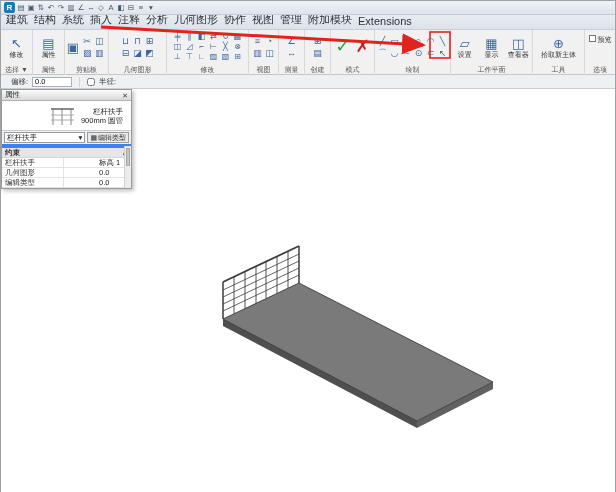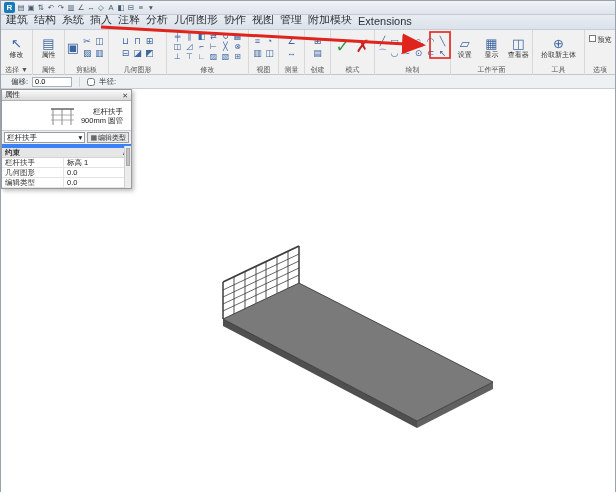--- a/index.html
+++ b/index.html
@@ -70,21 +70,21 @@
   .pal-combo{flex:1;height:11px;background:#fff;border:1px solid #979ca3;display:flex;align-items:center;
     justify-content:space-between;font-size:7.5px;padding:0 2px;color:#222;}
   .pal-edit{height:11px;border:1px solid #979ca3;background:#e9e9e9;font-size:7px;display:flex;
     align-items:center;gap:1px;padding:0 2px;color:#333;cursor:default;}
   .pal-grid{background:#4c1d95;border-top:4px solid #3b82f6;}
   .pal-section{display:flex;justify-content:space-between;align-items:center;background:#e6e6e6;
     font-size:7.5px;font-weight:bold;color:#333;padding:1px 3px;height:10px;border-bottom:1px solid #d5d5d5;}
   .pal-row{display:flex;height:10px;font-size:7.5px;border-bottom:1px solid #e3e3e3;background:#fff;}
   .pal-row .nm{width:62px;padding-left:3px;color:#333;border-right:1px solid #e3e3e3;line-height:10px;
     white-space:nowrap;overflow:hidden;}
-  .pal-row .vl{flex:1;padding-left:3px;color:#222;line-height:10px;white-space:nowrap;overflow:hidden;}
+  .pal-row .vl{flex:1;padding-left:3px;color:#222;line-height:10px;white-space:nowrap;overflow:hidden;margin-left:32px;}
   .pal-scroll{position:absolute;right:0;top:56px;bottom:0;width:7px;background:#ececec;border-left:1px solid #d0d0d0;}
   .pal-thumb{position:absolute;left:1px;right:1px;top:2px;height:18px;background:#c3c3c3;border:1px solid #a8a8a8;}
 
   
   .annotation{position:absolute;left:0;top:0;z-index:50;pointer-events:none;}
 </style>
 </head>
 <body>
 
 <div class="app">

